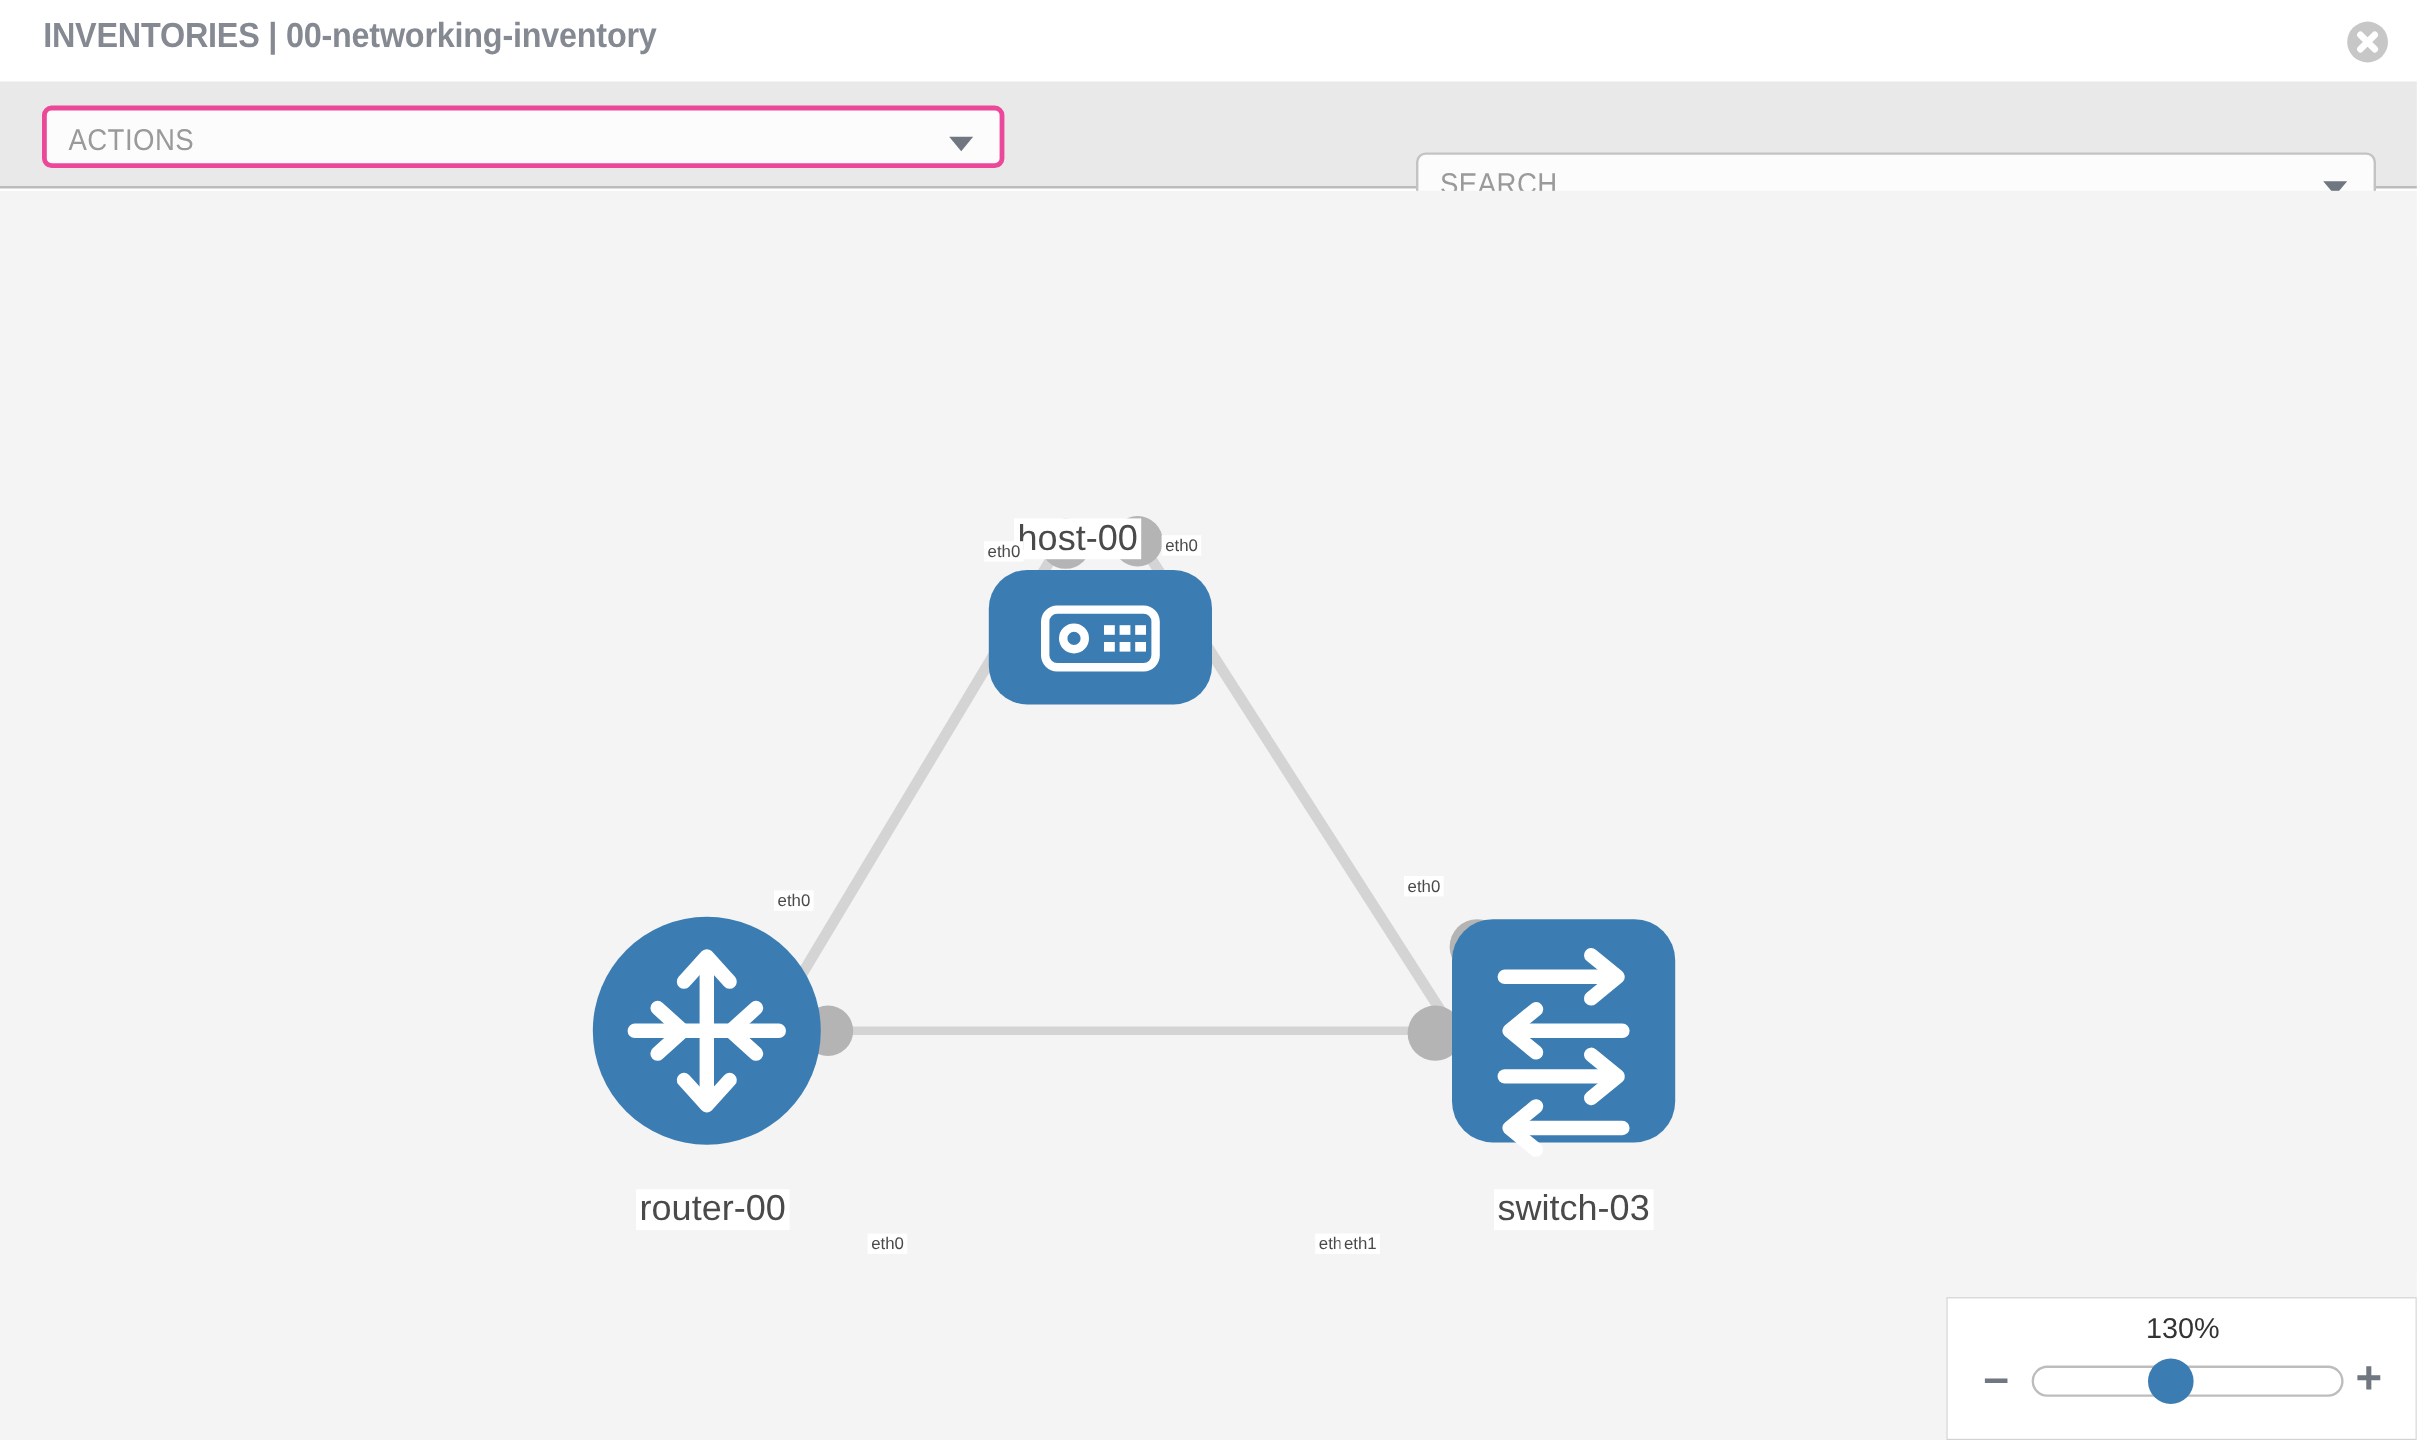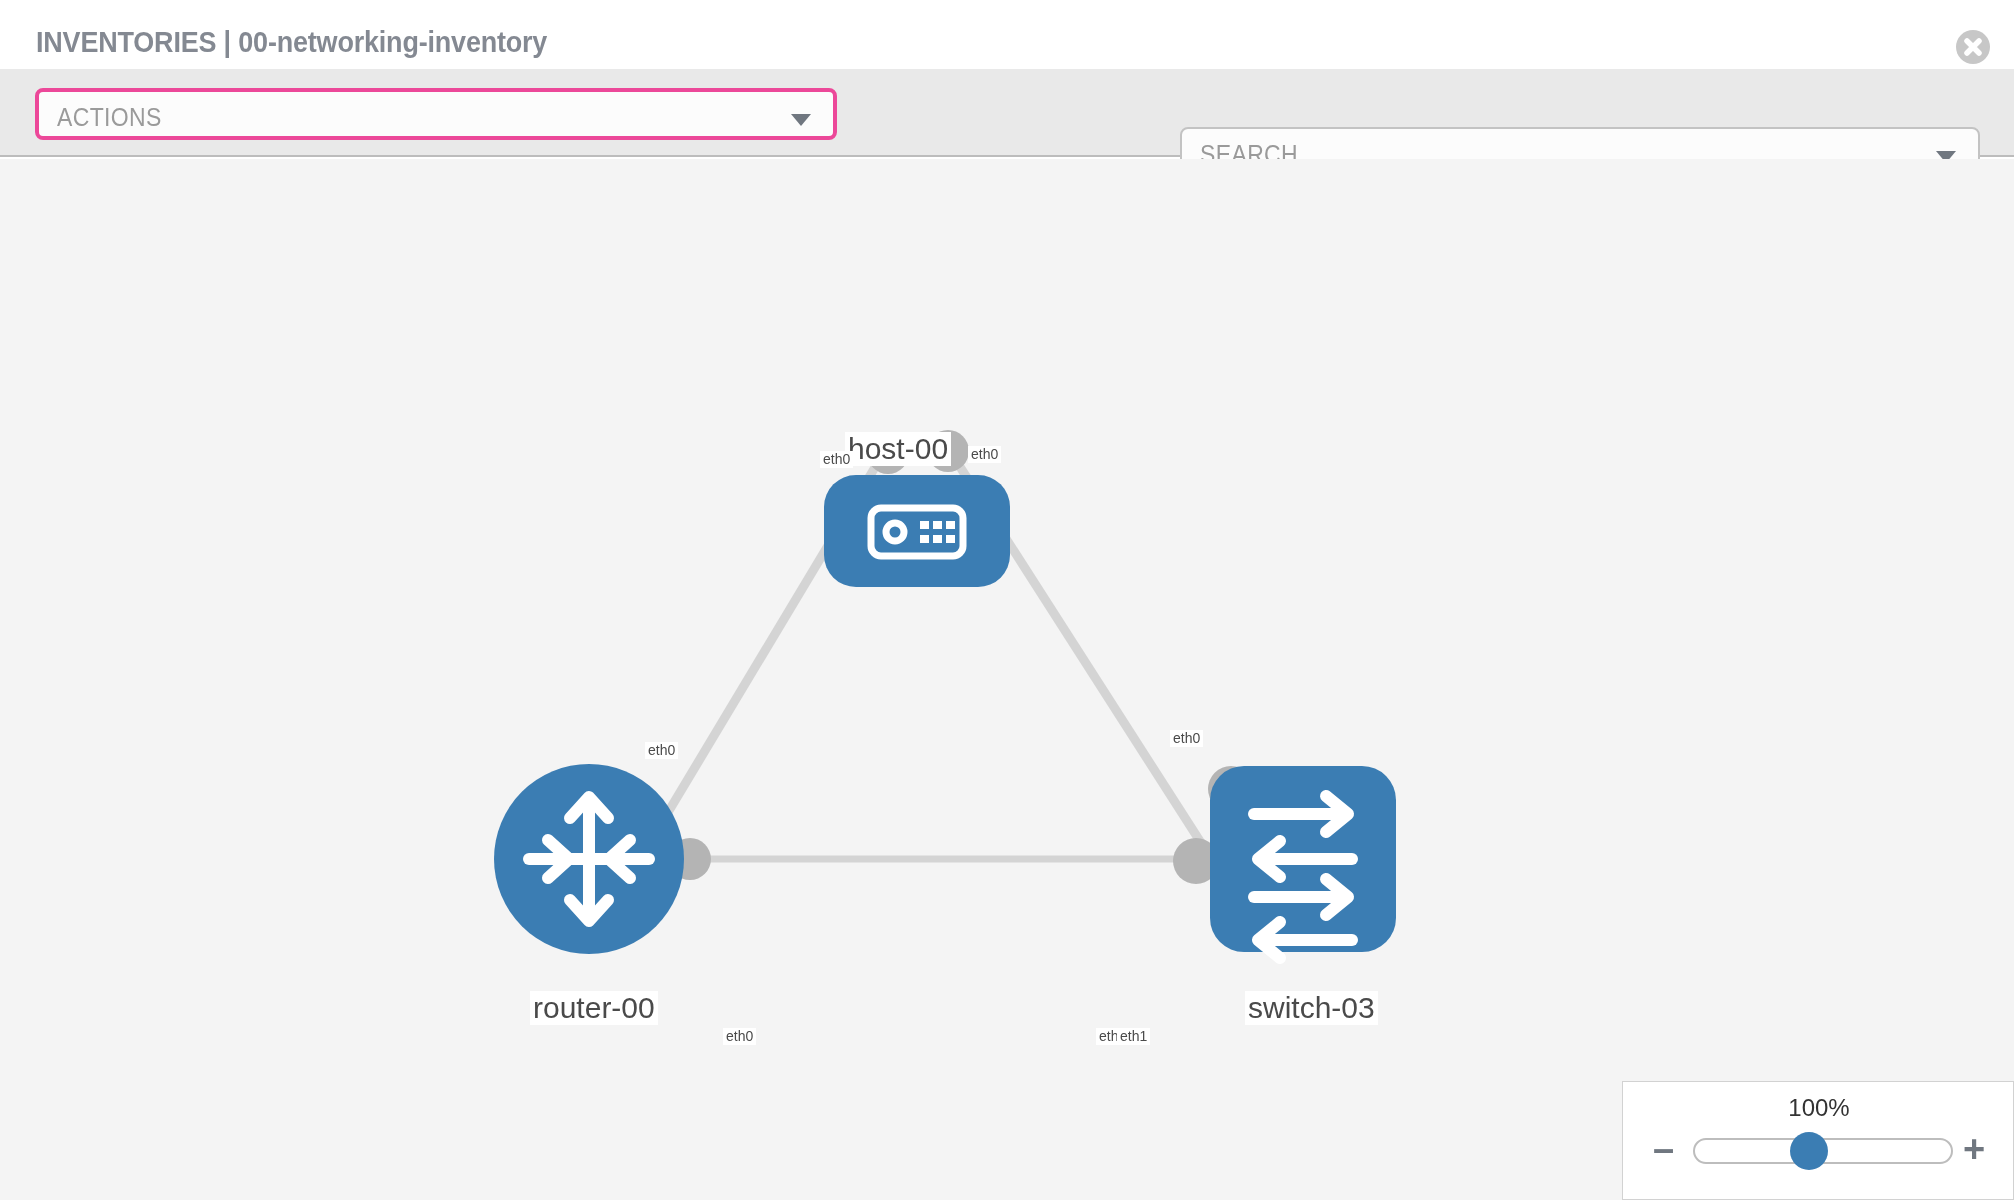--- a/index.html
+++ b/index.html
@@ -8,21 +8,21 @@
     width: 2014px;
     height: 1200px;
     overflow: hidden;
     background: #ffffff;
     font-family: "Liberation Sans", sans-serif;
   }
 
   
   .header {
     position: absolute;
-    left: 0; top: 12px;
+    left: 0; top: 0;
     width: 2014px; height: 69px;
     background: #ffffff;
     border-bottom: 1px solid #e3e3e3;
   }
   .page-title {
     position: absolute;
     left: 36px; top: 14px;
     font-size: 29px;
     font-weight: bold;
     color: #848992;
@@ -282,19 +282,19 @@
 
   <div class="node-label iface" style="left:820px; top:292px;">eth0</div>
   <div class="node-label iface" style="left:968px; top:287px;">eth0</div>
   <div class="node-label iface" style="left:645px; top:583px;">eth0</div>
   <div class="node-label iface" style="left:1170px; top:571px;">eth0</div>
   <div class="node-label iface" style="left:723px; top:869px;">eth0</div>
   <div class="node-label iface" style="left:1096px; top:869px;">eth0</div>
   <div class="node-label iface" style="left:1117px; top:869px;">eth1</div>
 
   <div class="zoom-panel" style="left:1622px; top:922px;">
-    <div class="zoom-value">100%</div>
+    <div class="zoom-value">130%</div>
     <div class="zoom-minus">–</div>
     <div class="zoom-track"></div>
     <div class="zoom-thumb"></div>
     <div class="zoom-plus">+</div>
   </div>
 </div>
 
 </body></html>

